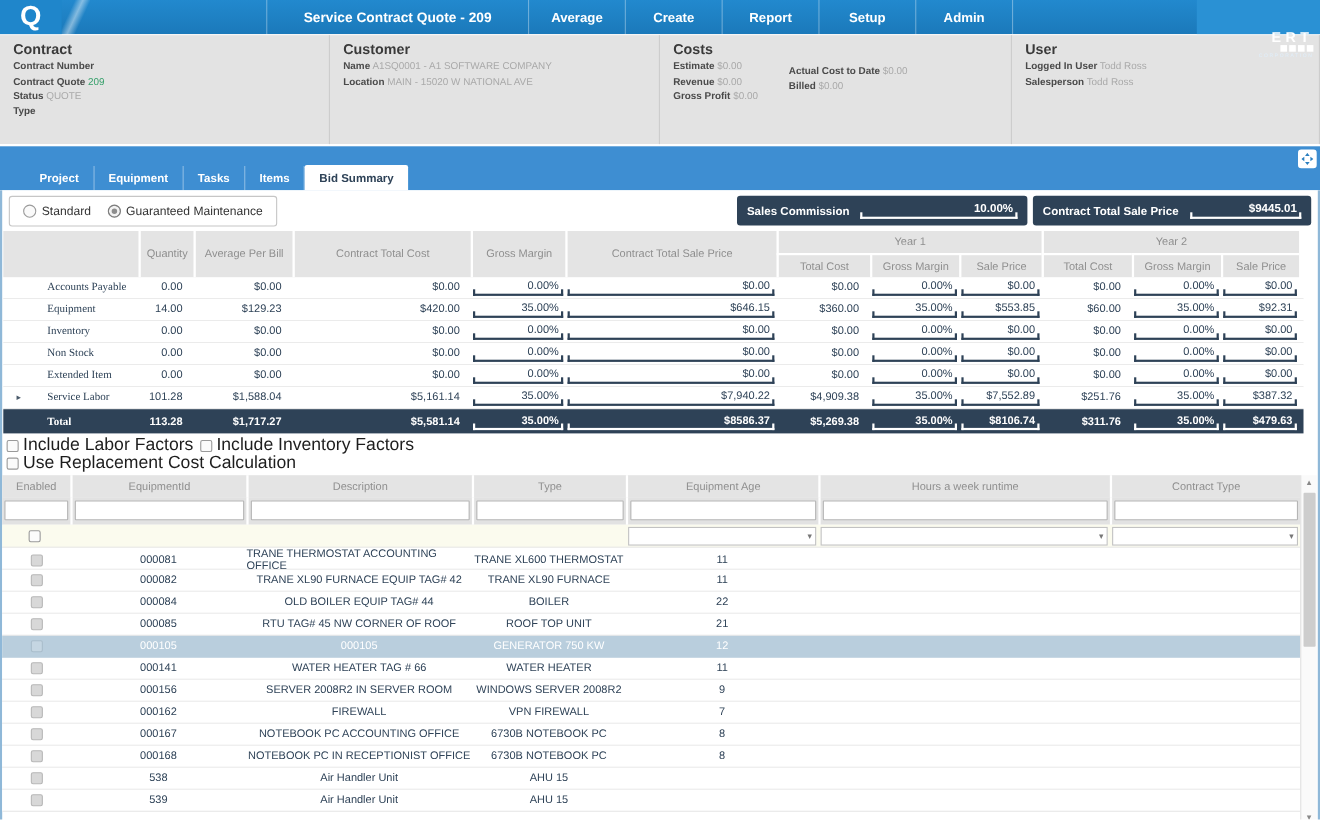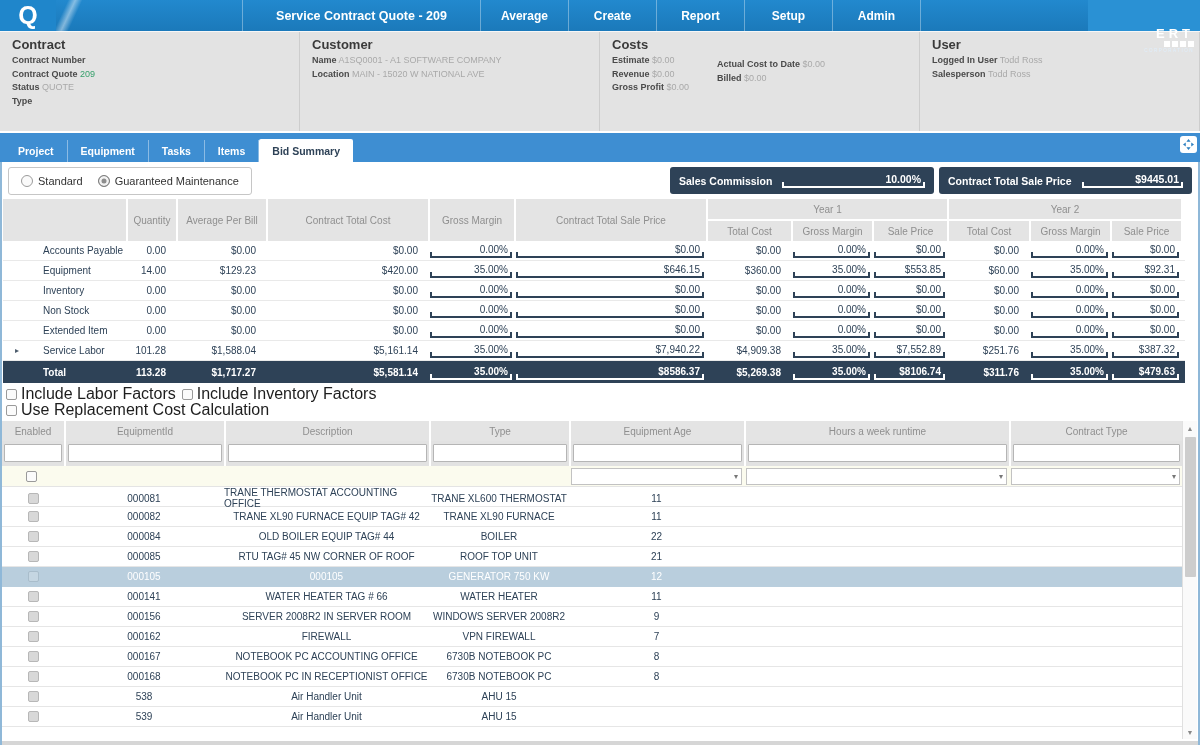--- a/index.html
+++ b/index.html
@@ -31,21 +31,21 @@
   .isec.costs { width:320px; display:flex; } .isec.user { flex:1; }
   .ititle { font-size:13px; font-weight:bold; color:#3a3a3a; margin-bottom:2px; }
   .iline { font-size:9px; line-height:13.5px; white-space:nowrap; }
   .lbl { font-weight:bold; color:#4a4a4a; }
   .val { color:#a9a9a9; }
   .val-green { color:#36a06b; }
   .costs-col2 { margin-left:28px; margin-top:21px; }
 
   
   .tab-gap { height:2px; background:#fff; }
-  .tabbar { height:29px; background:#3e8ed2; display:flex; align-items:flex-end; padding-left:5px; position:relative; }
+  .tabbar { height:40px; background:#3e8ed2; display:flex; align-items:flex-end; padding-left:23px; position:relative; }
   .tab { height:22px; line-height:22px; padding:0 13px; color:#fff; font-size:10.5px; font-weight:bold;
          border-right:1px solid rgba(255,255,255,.4); cursor:pointer; }
   .tab.active { background:#fff; color:#2e4257; border-right:none; border-radius:2px 2px 0 0; height:23px; line-height:24px; }
   .expand-btn { position:absolute; right:3px; top:3px; width:17px; height:17px; background:#fff; border-radius:3px;
                 display:flex; align-items:center; justify-content:center; cursor:pointer; }
 
   
   .content { height:604px; border:2px solid #8fb8d8; border-top:none; background:#fff; position:relative; }
 
   
@@ -76,21 +76,21 @@
   .hc { background:#e4e4e4; color:#8f8f8f; font-size:10px; display:flex; align-items:center; justify-content:center;
         border-left:2px solid #fff; text-align:center; }
   .hc.first { border-left:none; }
   .hc.span2 { grid-row:1 / 3; }
   .hc.ygroup { grid-column:span 3; }
   .hc.sub { border-top:2px solid #fff; }
   .srow { display:grid; grid-template-columns:28px 95px 50px 90px 162px 86px 192px 85px 81px 75px 82px 81px 71px;
           height:20px; border-bottom:1px solid #e9e9e9; font-size:10px; color:#2e4257; align-items:center; background:#fff; }
   .srow .c { height:100%; display:flex; align-items:center; }
   .srow .gut { justify-content:center; font-size:8px; color:#4a5a6a; }
-  .srow .lab { padding-left:12px; }
+  .srow .lab { padding-left:12px;font-family:Liberation Serif, serif; }
   .srow .num { justify-content:flex-end; padding-right:10px; }
   .srow .bfc { padding:0 2px; }
   .srow.total { background:#2e4257; color:#fff; font-weight:bold; height:22px; border-bottom:none; }
   .srow.total .bf { border-bottom-color:#fff; }
   .srow.total .bf::before, .srow.total .bf::after { background:#fff; }
 
   
   .opts { padding:3px 4px 2px 4px; font-size:16px; color:#1d1d1d; }
   .optline { display:flex; align-items:center; height:16px; }
   .cb { width:11px; height:11px; border:1px solid #9a9a9a; border-radius:2px; background:#fbfbfb; margin-right:4px;

